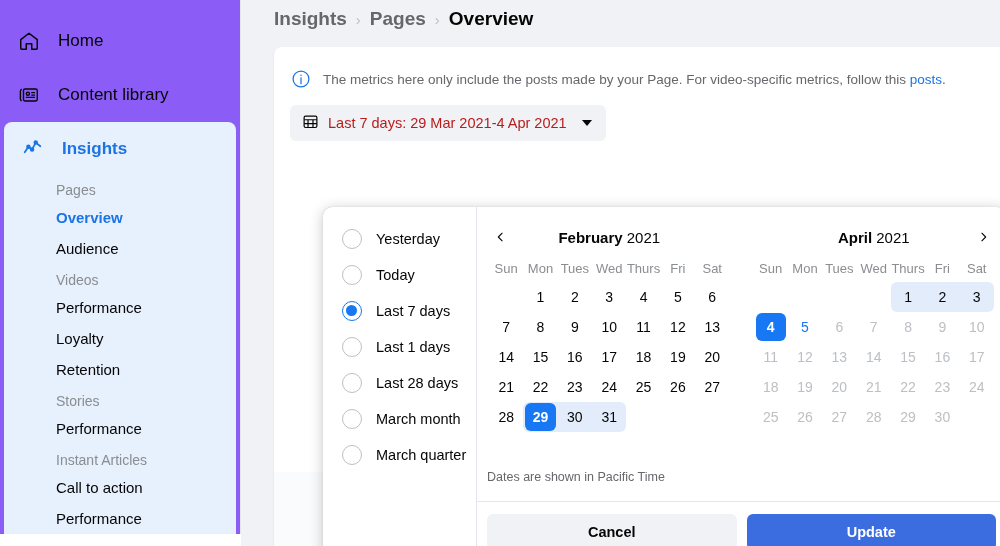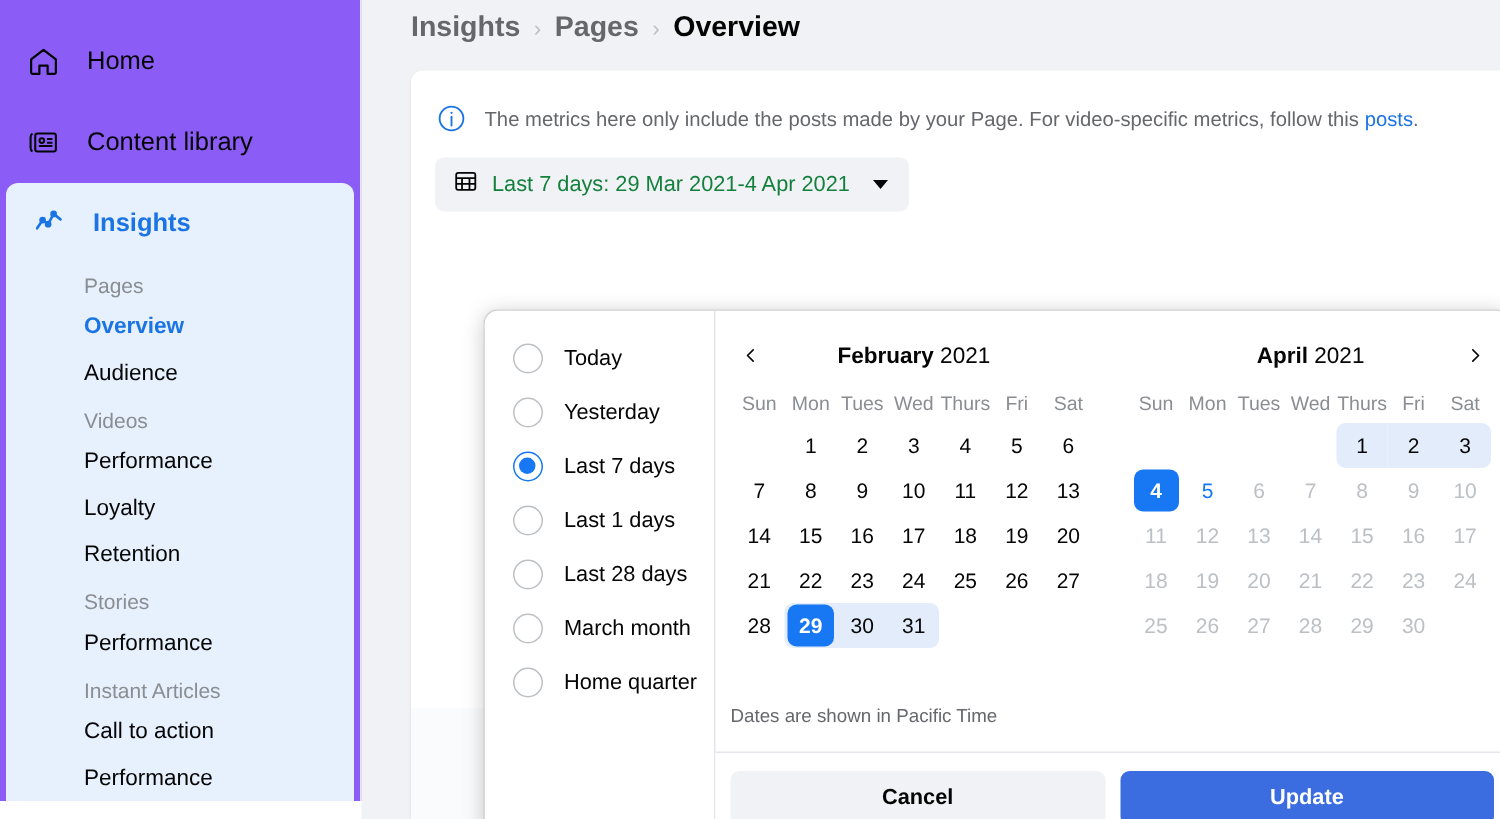--- a/index.html
+++ b/index.html
@@ -68,21 +68,21 @@
   .info-icon { flex: 0 0 20px; width: 20px; height: 20px; }
   .info-text { font-size: 13.5px; color: #65676b; }
   .info-text a { color: #1b74e4; text-decoration: none; }
 
   .daterange-btn {
     position: absolute; left: 16px; top: 58px;
     display: inline-flex; align-items: center; gap: 9px;
     height: 36px; padding: 0 14px 0 12px;
     background: #f0f2f5; border-radius: 6px; cursor: pointer;
   }
-  .daterange-btn .dr-label { font-size: 14.5px; color: #15803d; }
+  .daterange-btn .dr-label { font-size: 14.5px; color: #b91c1c; }
   .caret {
     width: 0; height: 0; margin-left: 6px;
     border-left: 5px solid transparent; border-right: 5px solid transparent;
     border-top: 6px solid #050505;
   }
 
   
   .chart-bg {
     position: absolute; left: 0; top: 425px; right: 0; bottom: 0;
     background: #fafbfc;
@@ -286,45 +286,45 @@
         </span>
         <span class="dr-label">Last 7 days: 29 Mar 2021-4 Apr 2021</span>
         <span class="caret"></span>
       </div>
 
       <div class="dropdown">
 
         <div class="dd-left">
           <div class="radio-row">
             <span class="radio"></span>
-            <span class="radio-label">Today</span>
+            <span class="radio-label">Yesterday</span>
           </div>
           <div class="radio-row">
             <span class="radio"></span>
-            <span class="radio-label">Yesterday</span>
+            <span class="radio-label">Today</span>
           </div>
           <div class="radio-row">
             <span class="radio checked"></span>
             <span class="radio-label">Last 7 days</span>
           </div>
           <div class="radio-row">
             <span class="radio"></span>
             <span class="radio-label">Last 1 days</span>
           </div>
           <div class="radio-row">
             <span class="radio"></span>
             <span class="radio-label">Last 28 days</span>
           </div>
           <div class="radio-row">
             <span class="radio"></span>
             <span class="radio-label">March month</span>
           </div>
           <div class="radio-row">
             <span class="radio"></span>
-            <span class="radio-label">Home quarter</span>
+            <span class="radio-label">March quarter</span>
           </div>
         </div>
 
         <div class="dd-right">
           <div class="cal-area" id="cal-area">
               <div class="cal">
                 <div class="cal-head">
                   <div class="nav-arrow">
                     <svg width="13" height="16" viewBox="0 0 24 24" fill="none" stroke="#050505" stroke-width="2" stroke-linecap="round" stroke-linejoin="round">
                       <polyline points="15 5 8 12 15 19"></polyline>

